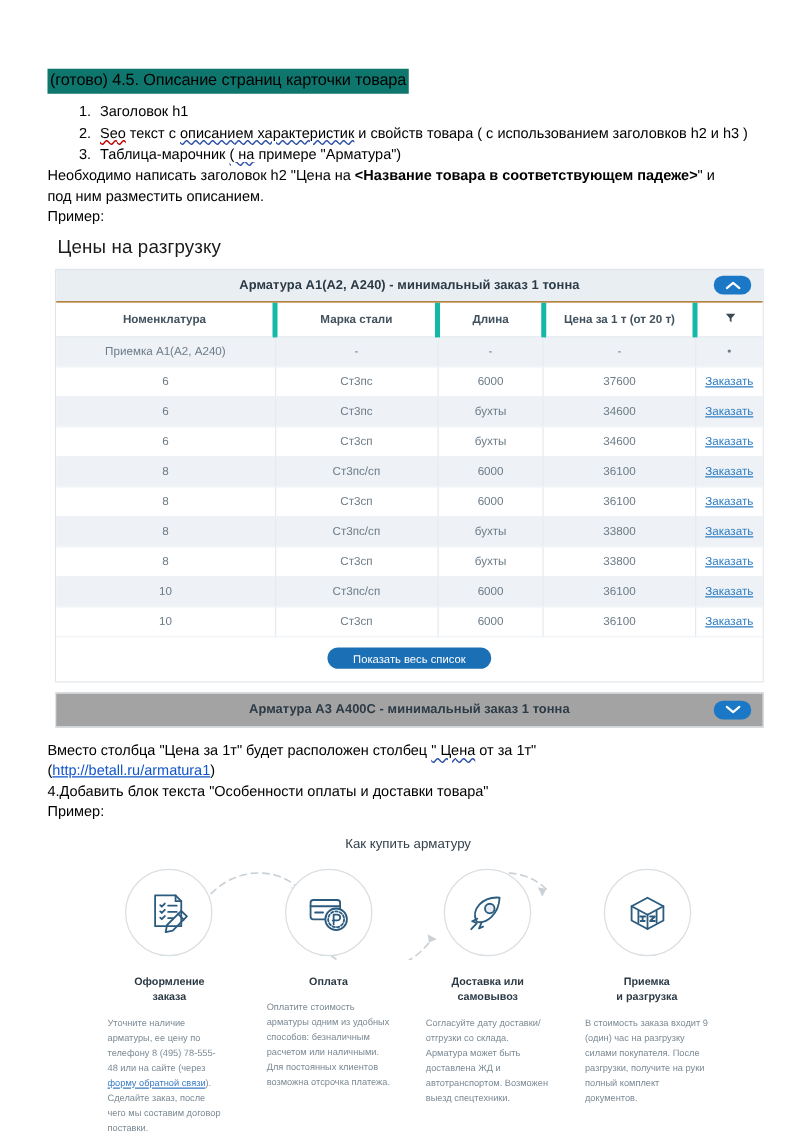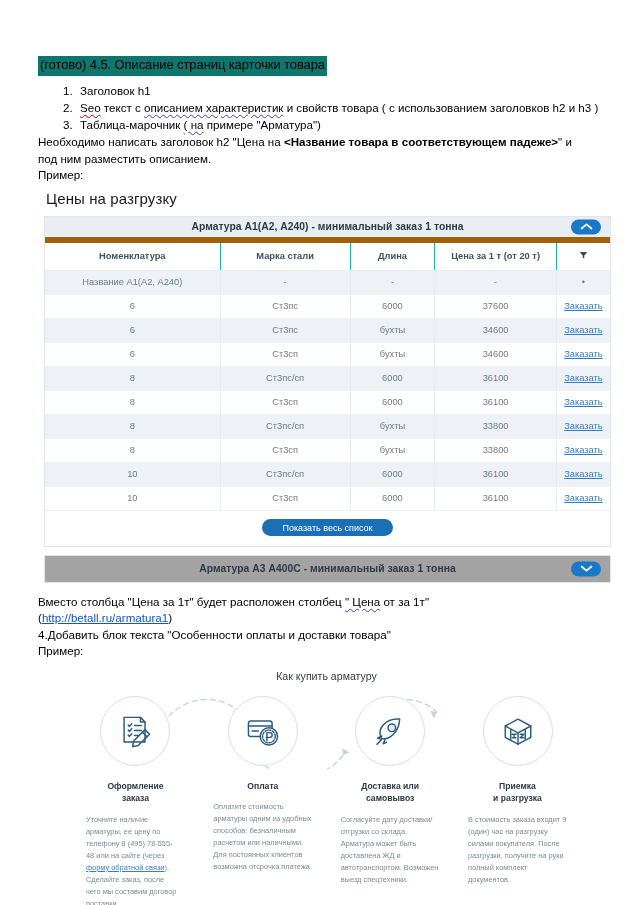--- a/index.html
+++ b/index.html
@@ -72,21 +72,21 @@
 
   
   .table-card {
     border: 1px solid #dfe5ea;
     background: #ffffff;
     margin: 0 4px 0 6px;
   }
   .tbl-banner {
     position: relative;
     background: #e9eef3;
-    border-bottom: 6px solid #a16207;
+    border-bottom: 1px solid #a16207;
     height: 26px;
     display: flex;
     align-items: center;
     justify-content: center;
   }
   .tbl-banner-text {
     font-size: 10.3px;
     font-weight: bold;
     color: #2b3a45;
     letter-spacing: 0.05px;
@@ -108,21 +108,21 @@
   .chev-btn svg { display: block; }
 
   table.price { width: 100%; border-collapse: collapse; }
   table.price th {
     font-size: 9.3px;
     font-weight: bold;
     color: #41525e;
     padding: 8px 4px 8px 4px;
     background: #ffffff;
     border-bottom: 1px solid #e6ebef;
-    border-right: 1px solid #14b8a6;
+    border-right: 4px solid #14b8a6;
     text-align: center;
     white-space: nowrap;
   }
   table.price th:last-child { border-right: none; }
   table.price td {
     font-size: 9.3px;
     color: #6b7b87;
     padding: 6.5px 4px;
     text-align: center;
     border-right: 1px solid #e6ebef;
@@ -277,21 +277,21 @@
             <span class="filter-ico">
               <svg width="9" height="9" viewBox="0 0 10 10">
                   <path d="M0.8 1.2 H9.2 L5.8 5.2 V8.6 L4.2 7.6 V5.2 Z" fill="#3d4a55"></path>
                 </svg>
             </span>
           </th>
         </tr>
       </thead>
       <tbody>
         <tr>
-          <td>Название А1(А2, А240)</td>
+          <td>Приемка А1(А2, А240)</td>
           <td>-</td>
           <td>-</td>
           <td>-</td>
           <td>•</td>
         </tr>
         <tr>
           <td>6</td>
           <td>Ст3пс</td>
           <td>6000</td>
           <td>37600</td>

